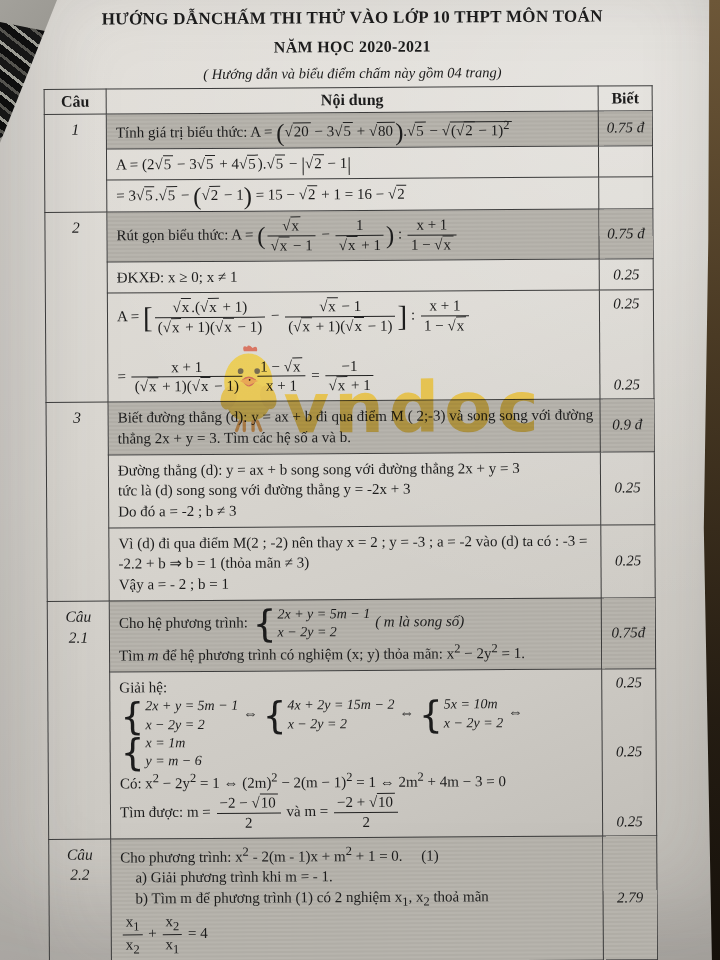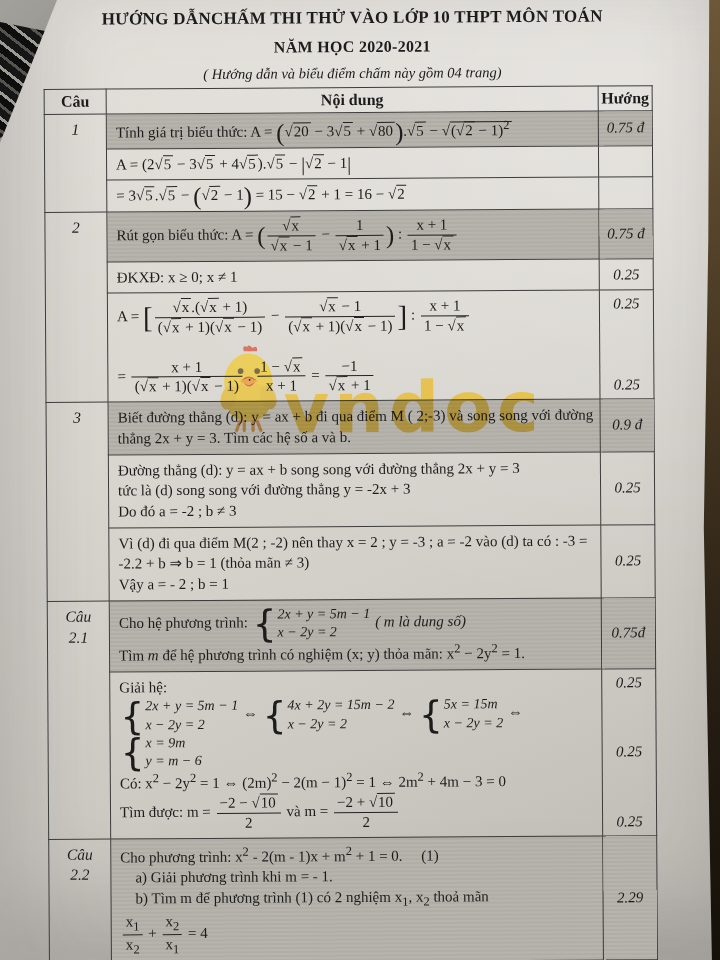--- a/index.html
+++ b/index.html
@@ -102,21 +102,21 @@
   <table class="answers">
     <colgroup>
       <col style="width:62px">
         <col style="width:492px">
         <col style="width:54px">
     </colgroup>
     <thead>
       <tr>
         <th>Câu</th>
         <th>Nội dung</th>
-        <th>Hướng</th>
+        <th>Biết</th>
       </tr>
     </thead>
     <tbody>
         <tr>
           <td class="cau" rowspan="3">1</td>
           <td class="content shaded">Tính giá trị biểu thức:  A = <span class="bp">(</span><span class="sq">√<span class="rd">20</span></span> − 3<span class="sq">√<span class="rd">5</span></span> + <span class="sq">√<span class="rd">80</span></span><span class="bp">)</span>.<span class="sq">√<span class="rd">5</span></span> − <span class="sq">√<span class="rd">(<span class="sq">√<span class="rd">2</span></span> − 1)<sup>2</sup></span></span></td>
           <td class="score shaded">
             <div class="score-stack">
               <div>0.75 đ</div>
             </div>
@@ -187,21 +187,21 @@
         </tr>
         <tr>
           <td class="cau" rowspan="2">Câu
 2.1</td>
           <td class="content shaded">Cho hệ phương trình: <span class="cases">
               <span class="brace">{</span>
               <span class="crows">
                 <span>2x + y = 5m − 1</span>
                 <span>x − 2y = 2</span>
               </span>
-            </span> <i>( m là dung số)</i><br>Tìm <i>m</i> để hệ phương trình có nghiệm (x; y) thỏa mãn:  x<sup>2</sup> − 2y<sup>2</sup> = 1.</td>
+            </span> <i>( m là song số)</i><br>Tìm <i>m</i> để hệ phương trình có nghiệm (x; y) thỏa mãn:  x<sup>2</sup> − 2y<sup>2</sup> = 1.</td>
           <td class="score shaded">
             <div class="score-stack">
               <div>0.75đ</div>
             </div>
           </td>
         </tr>
         <tr>
           <td class="content">Giải hệ:<br><span class="cases">
               <span class="brace">{</span>
               <span class="crows">
@@ -210,45 +210,45 @@
               </span>
             </span> ⇔ <span class="cases">
               <span class="brace">{</span>
               <span class="crows">
                 <span>4x + 2y = 15m − 2</span>
                 <span>x − 2y = 2</span>
               </span>
             </span> ⇔ <span class="cases">
               <span class="brace">{</span>
               <span class="crows">
-                <span>5x = 15m</span>
+                <span>5x = 10m</span>
                 <span>x − 2y = 2</span>
               </span>
             </span> ⇔ <span class="cases">
               <span class="brace">{</span>
               <span class="crows">
-                <span>x = 9m</span>
+                <span>x = 1m</span>
                 <span>y = m − 6</span>
               </span>
             </span><br>Có:  x<sup>2</sup> − 2y<sup>2</sup> = 1 ⇔ (2m)<sup>2</sup> − 2(m − 1)<sup>2</sup> = 1 ⇔ 2m<sup>2</sup> + 4m − 3 = 0<br>Tìm được:  m = <span class="fr"><span class="n">−2 − <span class="sq">√<span class="rd">10</span></span></span><span class="d">2</span></span> và m = <span class="fr"><span class="n">−2 + <span class="sq">√<span class="rd">10</span></span></span><span class="d">2</span></span></td>
           <td class="score">
             <div class="score-stack spread">
               <div>0.25</div>
               <div>0.25</div>
               <div>0.25</div>
             </div>
           </td>
         </tr>
         <tr>
           <td class="cau" rowspan="1">Câu
 2.2</td>
           <td class="content shaded">Cho phương trình:  x<sup>2</sup> - 2(m - 1)x + m<sup>2</sup> + 1 = 0.&nbsp;&nbsp;&nbsp;&nbsp;&nbsp;(1)<br>&nbsp;&nbsp;&nbsp;&nbsp;a) Giải phương trình khi m = - 1.<br>&nbsp;&nbsp;&nbsp;&nbsp;b) Tìm  m  để  phương  trình  (1)  có  2  nghiệm  x<sub>1</sub>, x<sub>2</sub>  thoả  mãn<br><span class="fr"><span class="n">x<sub>1</sub></span><span class="d">x<sub>2</sub></span></span> + <span class="fr"><span class="n">x<sub>2</sub></span><span class="d">x<sub>1</sub></span></span> = 4</td>
           <td class="score shaded">
             <div class="score-stack">
-              <div>2.29</div>
+              <div>2.79</div>
             </div>
           </td>
         </tr>
         <tr>
           <td class="score"></td>
         </tr>
       </tbody>
   </table>
 
   <div class="watermark">

